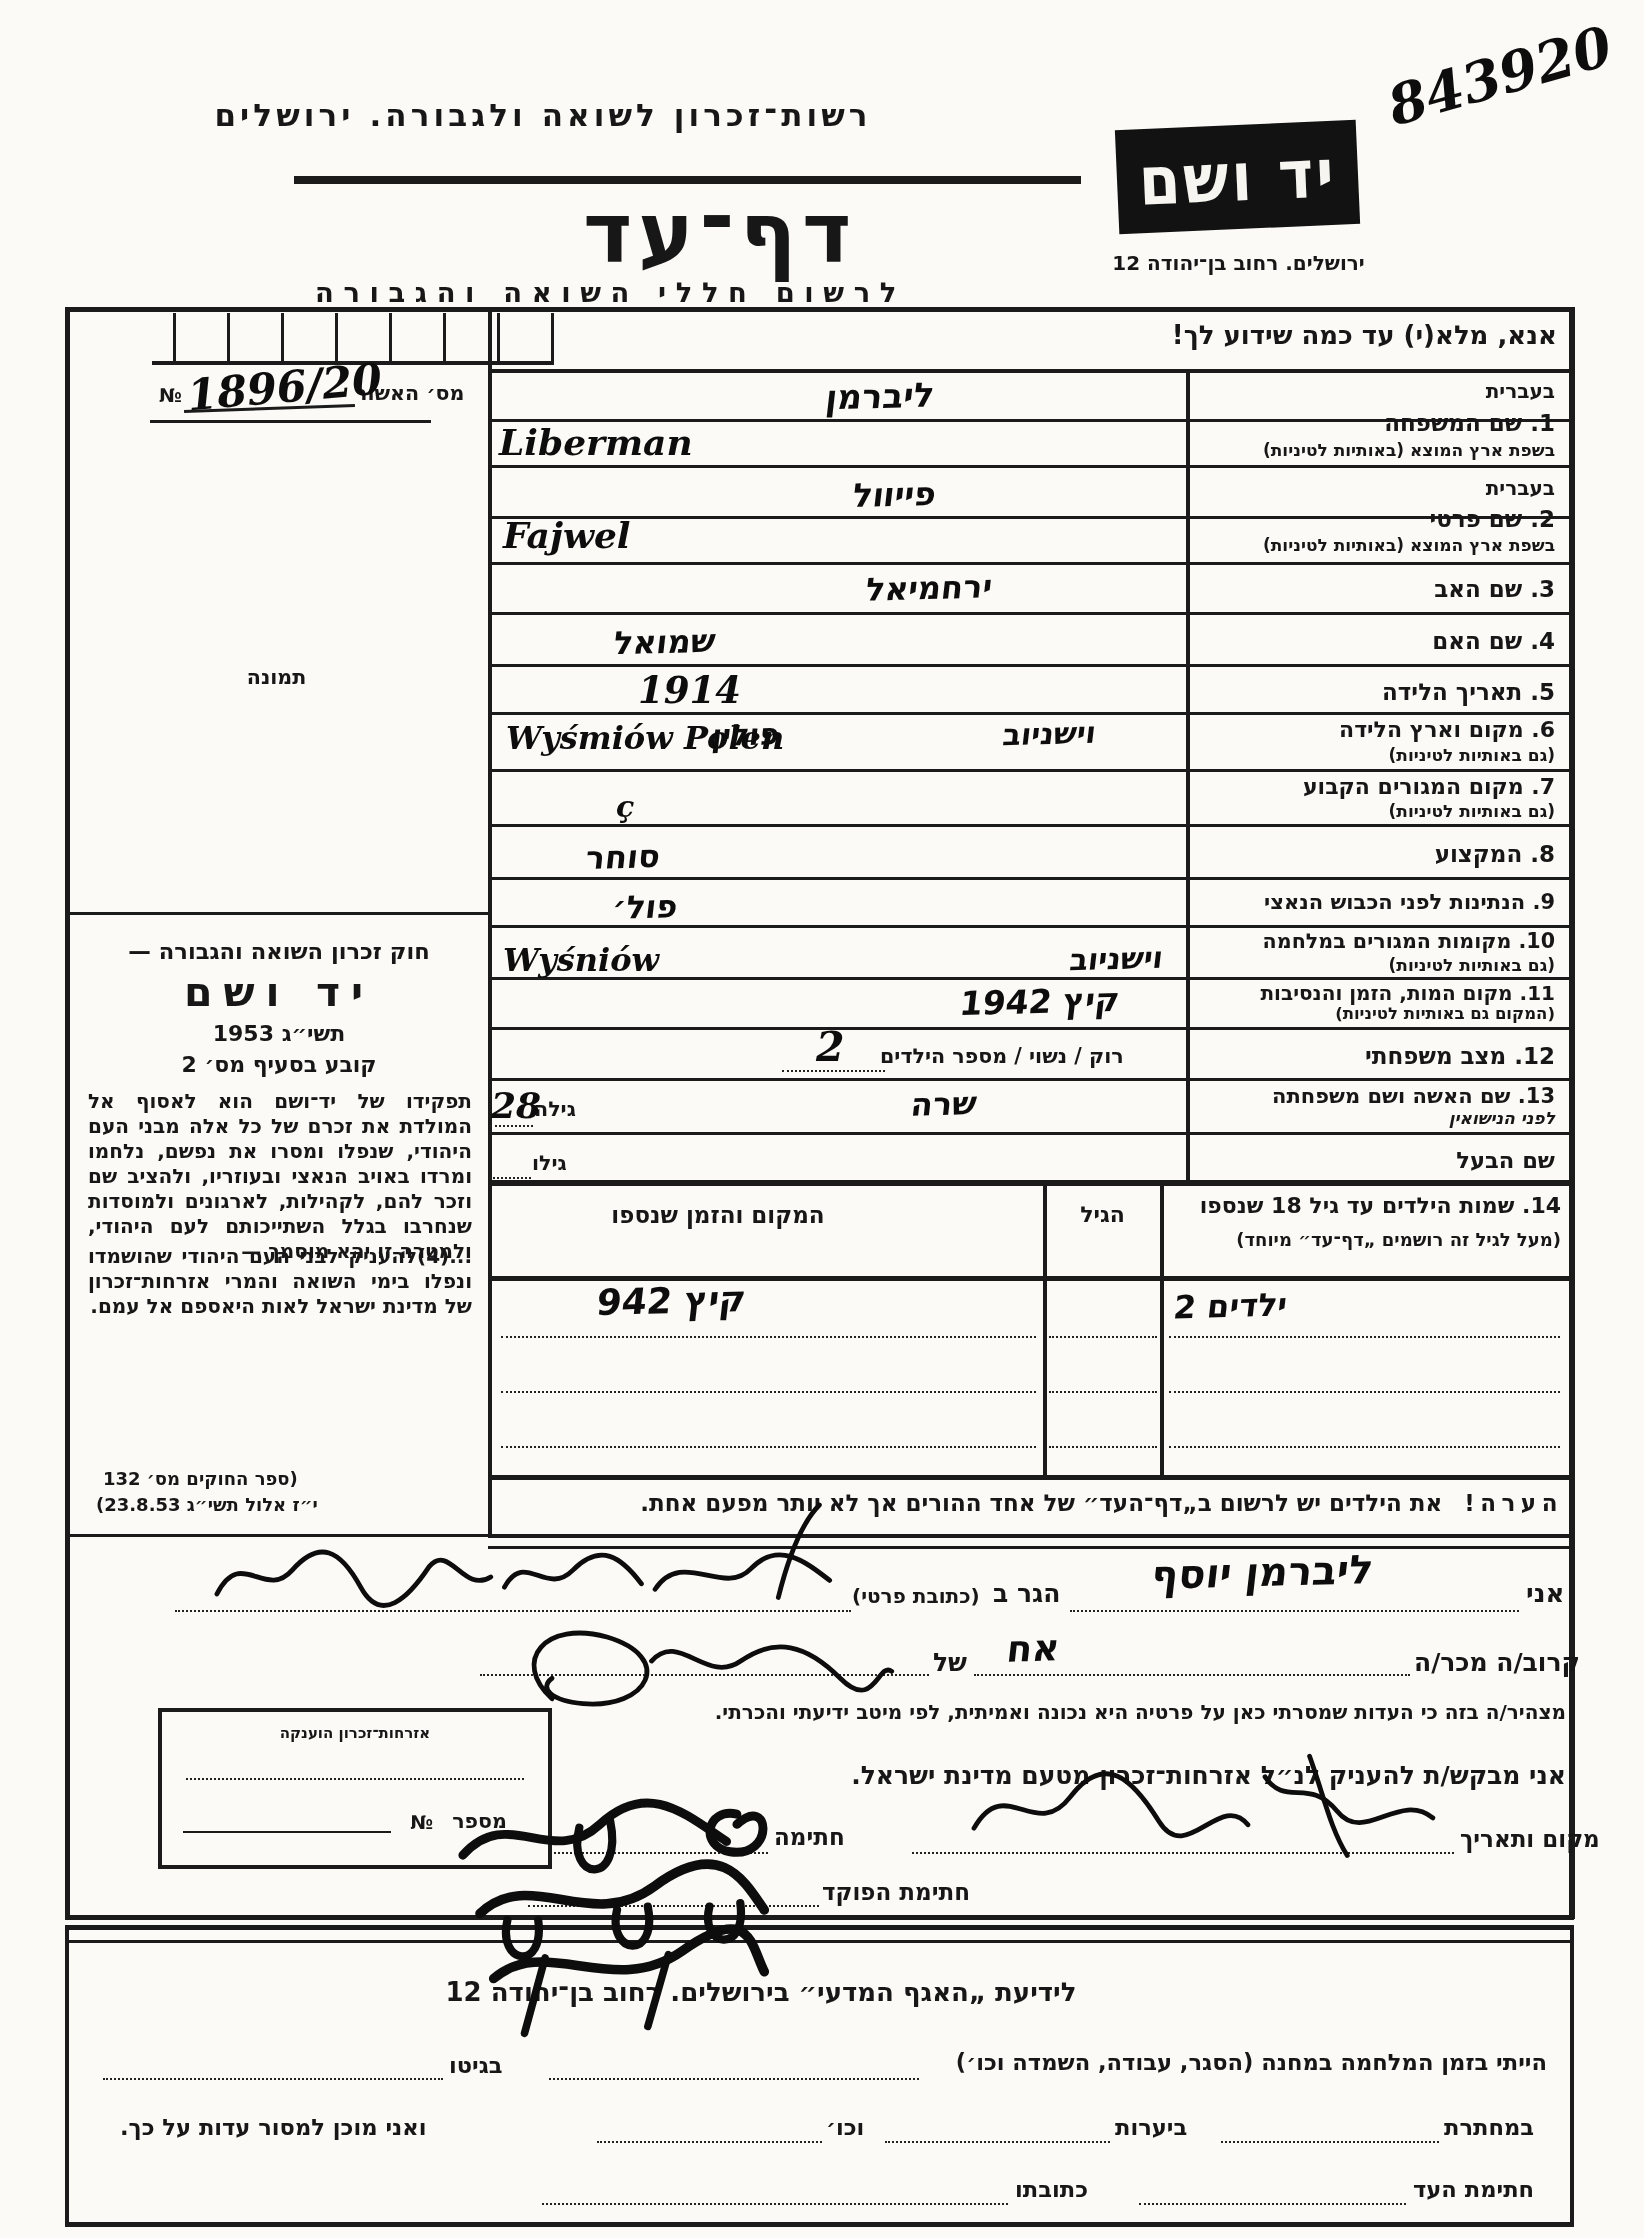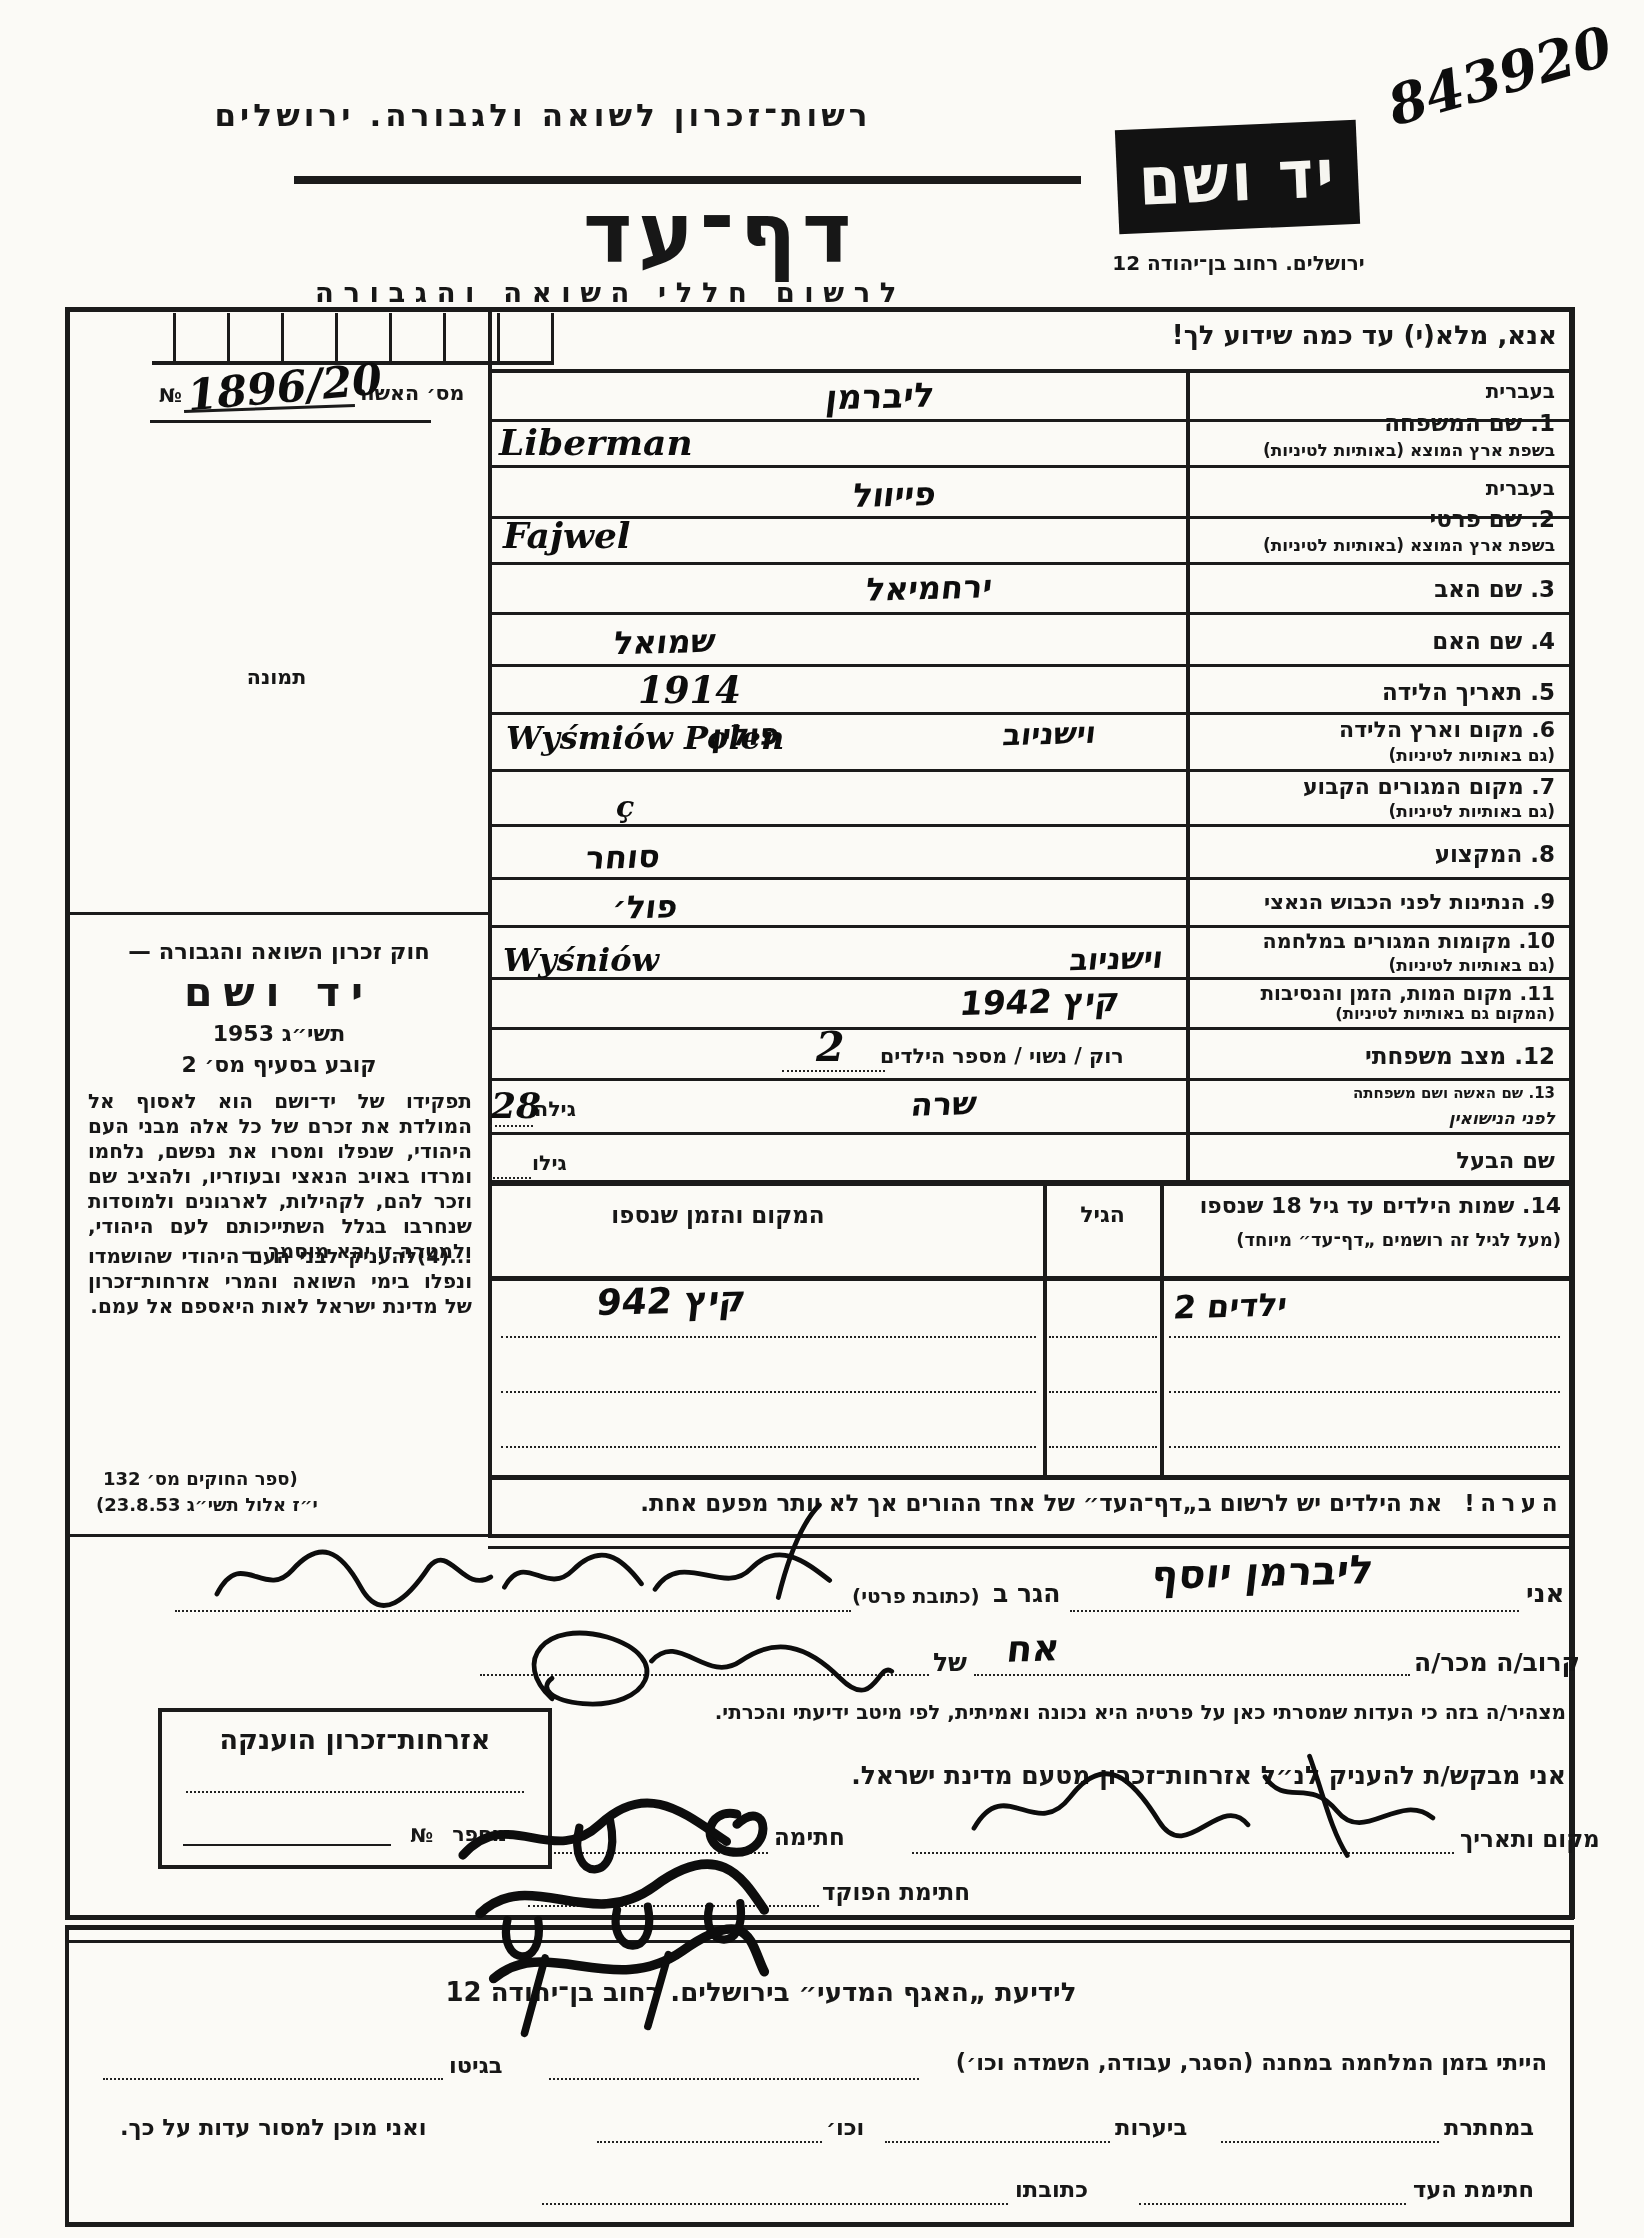--- a/index.html
+++ b/index.html
@@ -108,21 +108,21 @@
   <div class="abs rtl print right nowrap" style="left:1197px; top:890px; width:358px; font-size:21px;">9. הנתינות לפני הכבוש הנאצי</div>
 
   <div class="abs rtl print right nowrap" style="left:1197px; top:929px; width:358px; font-size:20.6px;">10. מקומות המגורים במלחמה</div>
   <div class="abs rtl print right nowrap" style="left:1197px; top:955px; width:358px; font-size:17px;">(גם באותיות לטיניות)</div>
 
   <div class="abs rtl print right nowrap" style="left:1197px; top:981px; width:358px; font-size:20px;">11. מקום המות, הזמן והנסיבות</div>
   <div class="abs rtl print right nowrap" style="left:1197px; top:1004px; width:358px; font-size:16.5px;">(המקום גם באותיות לטיניות)</div>
 
   <div class="abs rtl print right nowrap" style="left:1197px; top:1043px; width:358px; font-size:23px;">12. מצב משפחתי</div>
 
-  <div class="abs rtl print right nowrap" style="left:1197px; top:1084px; width:358px; font-size:15px;">13. שם האשה ושם משפחתה</div>
+  <div class="abs rtl print right nowrap" style="left:1197px; top:1084px; width:358px; font-size:21px;">13. שם האשה ושם משפחתה</div>
   <div class="abs rtl print right nowrap" style="left:1197px; top:1108px; width:358px; font-size:17px;font-style:italic;">לפני הנישואין</div>
 
   <div class="abs rtl print right nowrap" style="left:1197px; top:1147px; width:358px; font-size:22.6px;">שם הבעל</div>
 
   <div class="abs hand" style="left:826px; top:376px; font-size:34px;"><span class="hand-he">ליברמן</span></div>
   <div class="abs hand hand-lat" style="left:499px; top:421px; font-size:36px;">Liberman</div>
   <div class="abs hand" style="left:853px; top:475px; font-size:33px;"><span class="hand-he">פייװל</span></div>
   <div class="abs hand hand-lat" style="left:503px; top:514px; font-size:36px;">Fajwel</div>
   <div class="abs hand" style="left:866px; top:569px; font-size:32px;"><span class="hand-he">ירחמיאל</span></div>
   <div class="abs hand" style="left:614px; top:623px; font-size:32px;"><span class="hand-he">שמואל</span></div>
@@ -230,21 +230,21 @@
     <path d="M200,80 C180,160 265,165 245,70" stroke-width="12"></path>
     <path d="M55,205 C130,135 215,235 310,165 S440,155 470,200" stroke-width="14"></path>
     <path d="M95,215 C80,280 150,290 140,215 M255,200 C240,265 315,275 300,195 M390,195 C375,255 445,265 435,190" stroke-width="12"></path>
     <path d="M75,300 C150,235 250,330 350,260 S450,250 470,290" stroke-width="14"></path>
     <path d="M150,270 L120,380 M330,265 L300,370" stroke-width="11"></path>
   </svg>
   <div class="abs rtl print nowrap" style="left:822px; top:1879px; font-size:23px;">חתימת הפוקד</div>
   <div class="dotted" style="left:528px; top:1905px; width:291px;"></div>
 
   <div class="abs" style="left:158px; top:1708px; width:394px; height:161px; border:4.8px solid #1b1b1b; background:#fbfaf6;">
-    <div class="rtl print center" style="margin-top:12.3px; font-size:27px;">אזרחות־זכרון הוענקה</div>
+    <div class="rtl print center" style="margin-top:12.3px; font-size:15px;">אזרחות־זכרון הוענקה</div>
     <div style="margin:36px 24px 0 24px; border-bottom:2.7px dotted #222;"></div>
     <div class="rtl" style="margin:29px 41px 0 20.6px; display:flex; gap:19px; align-items:flex-end;">
       <span class="print" style="font-size:20.6px;">מספר</span>
       <span class="print" style="font-size:19px;">№</span>
       <span style="flex:1; border-bottom:2.7px solid #1b1b1b; height:0;"></span>
     </div>
   </div>
 
   <div class="rule" style="left:65px; top:1925px; width:1509px; height:4.8px;"></div>
   <div class="rule" style="left:65px; top:1940px; width:1509px; height:3.4px;"></div>

